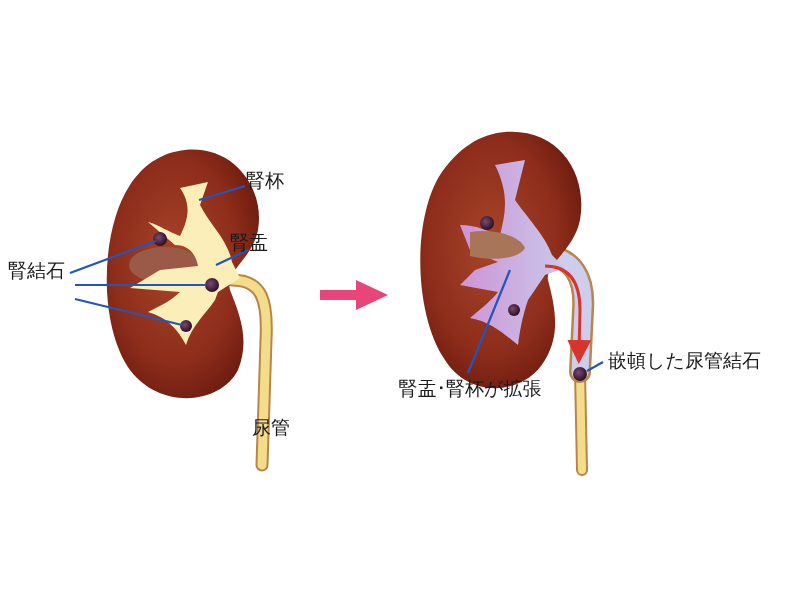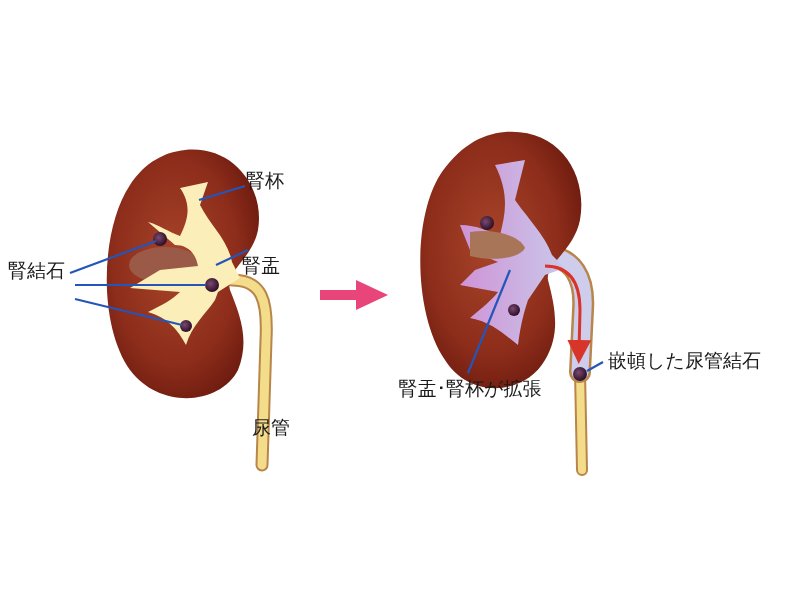--- a/index.html
+++ b/index.html
@@ -84,21 +84,21 @@
     </g>
 
     <g stroke="#2455b8" stroke-width="2.2" fill="none">
       <line x1="510" y1="270" x2="468" y2="373"></line>
       <line x1="587" y1="371" x2="603" y2="362"></line>
     </g>
   </svg>
 
   
   <div class="lbl" style="left:246px; top:170px;">腎杯</div>
-  <div class="lbl" style="left:242px; top:232px;margin-top:23px;">腎盂</div>
+  <div class="lbl" style="left:230px; top:232px;">腎盂</div>
   <div class="lbl" style="left:8px; top:260px;">腎結石</div>
   <div class="lbl" style="left:204px; top:417px;margin-left:48px;">尿管</div>
 
   <div class="lbl" style="left:608px; top:350px;">嵌頓した尿管結石</div>
   <div class="lbl center" style="left:390px; top:378px; width:160px;text-align:center;">
     <div>腎盂･腎杯が拡張</div>
   </div>
 </div>
 
 </body></html>

